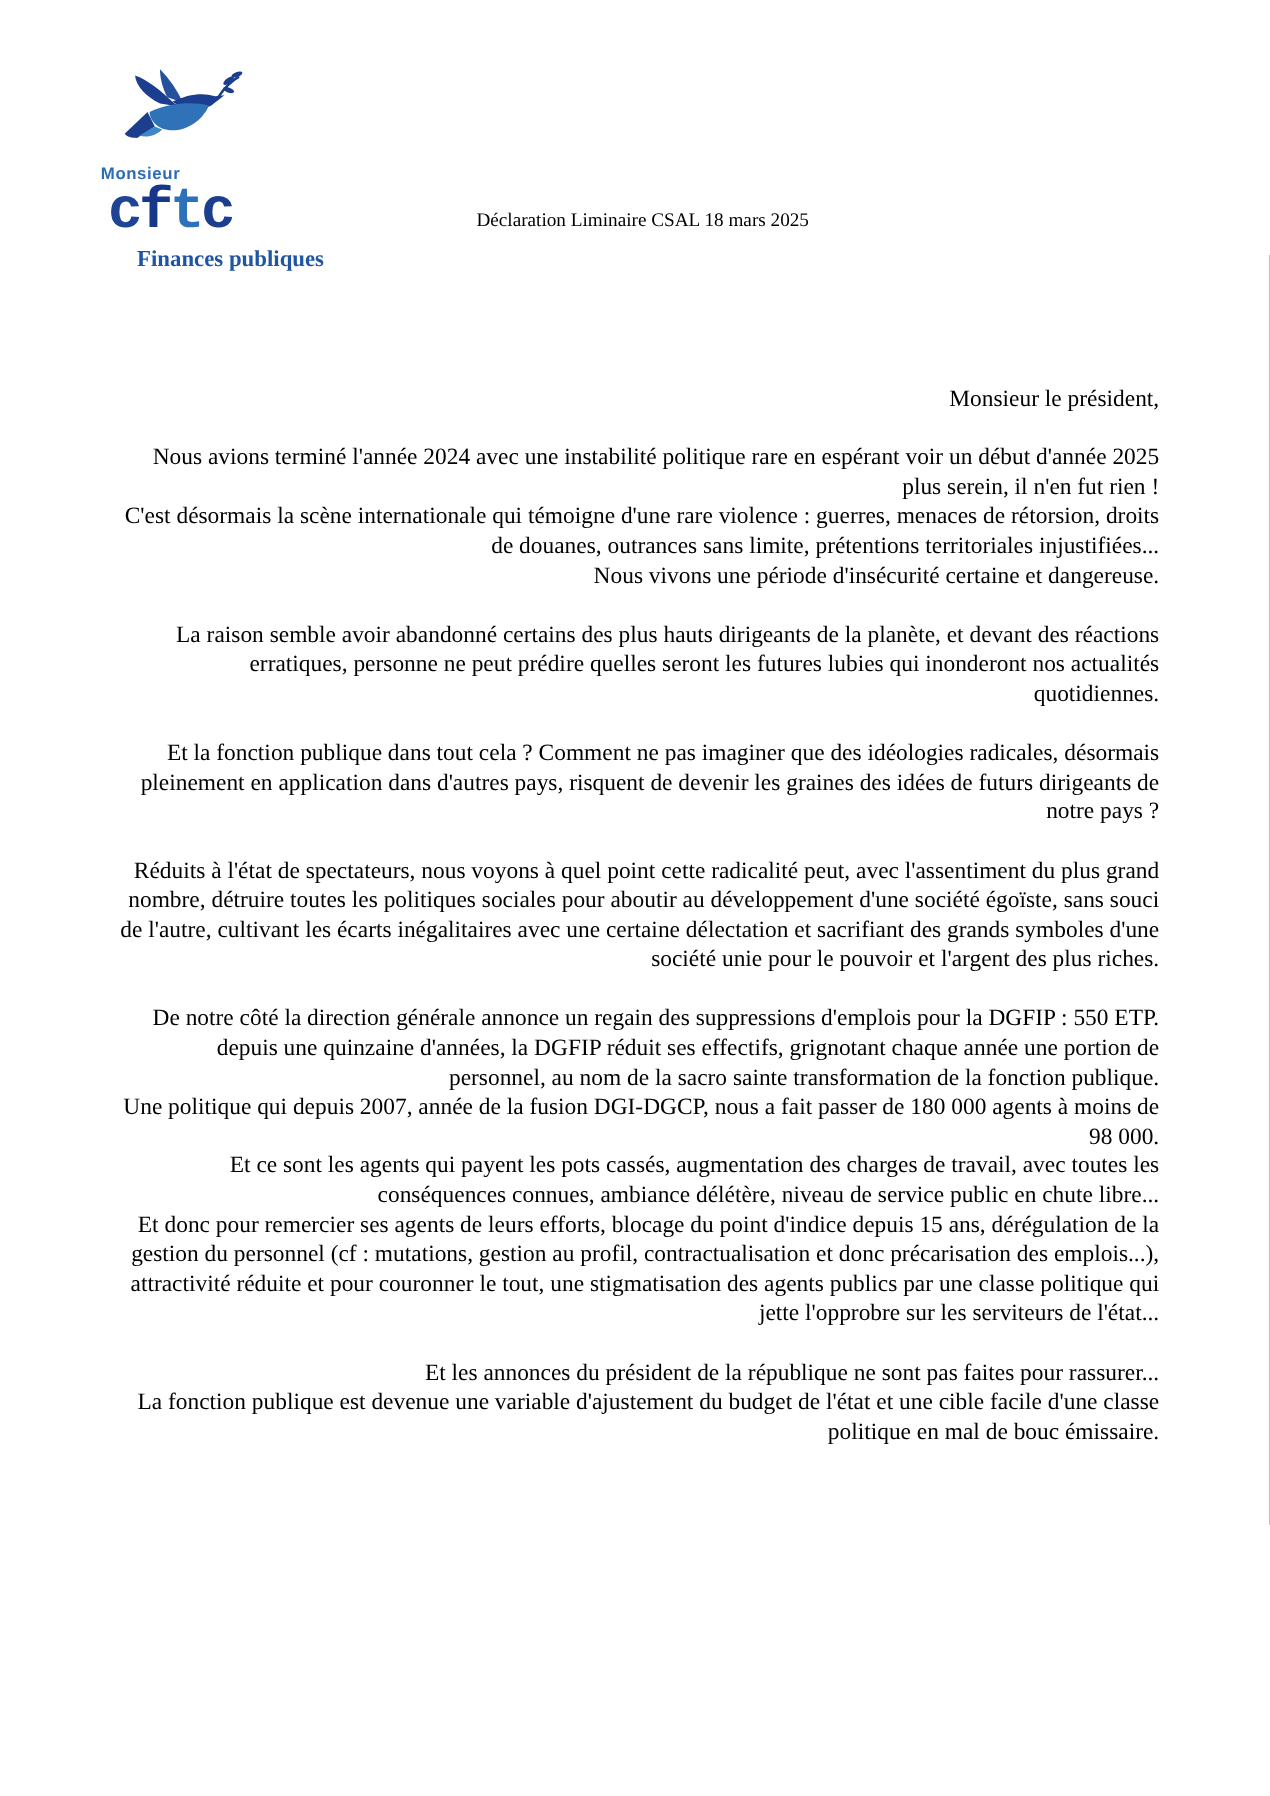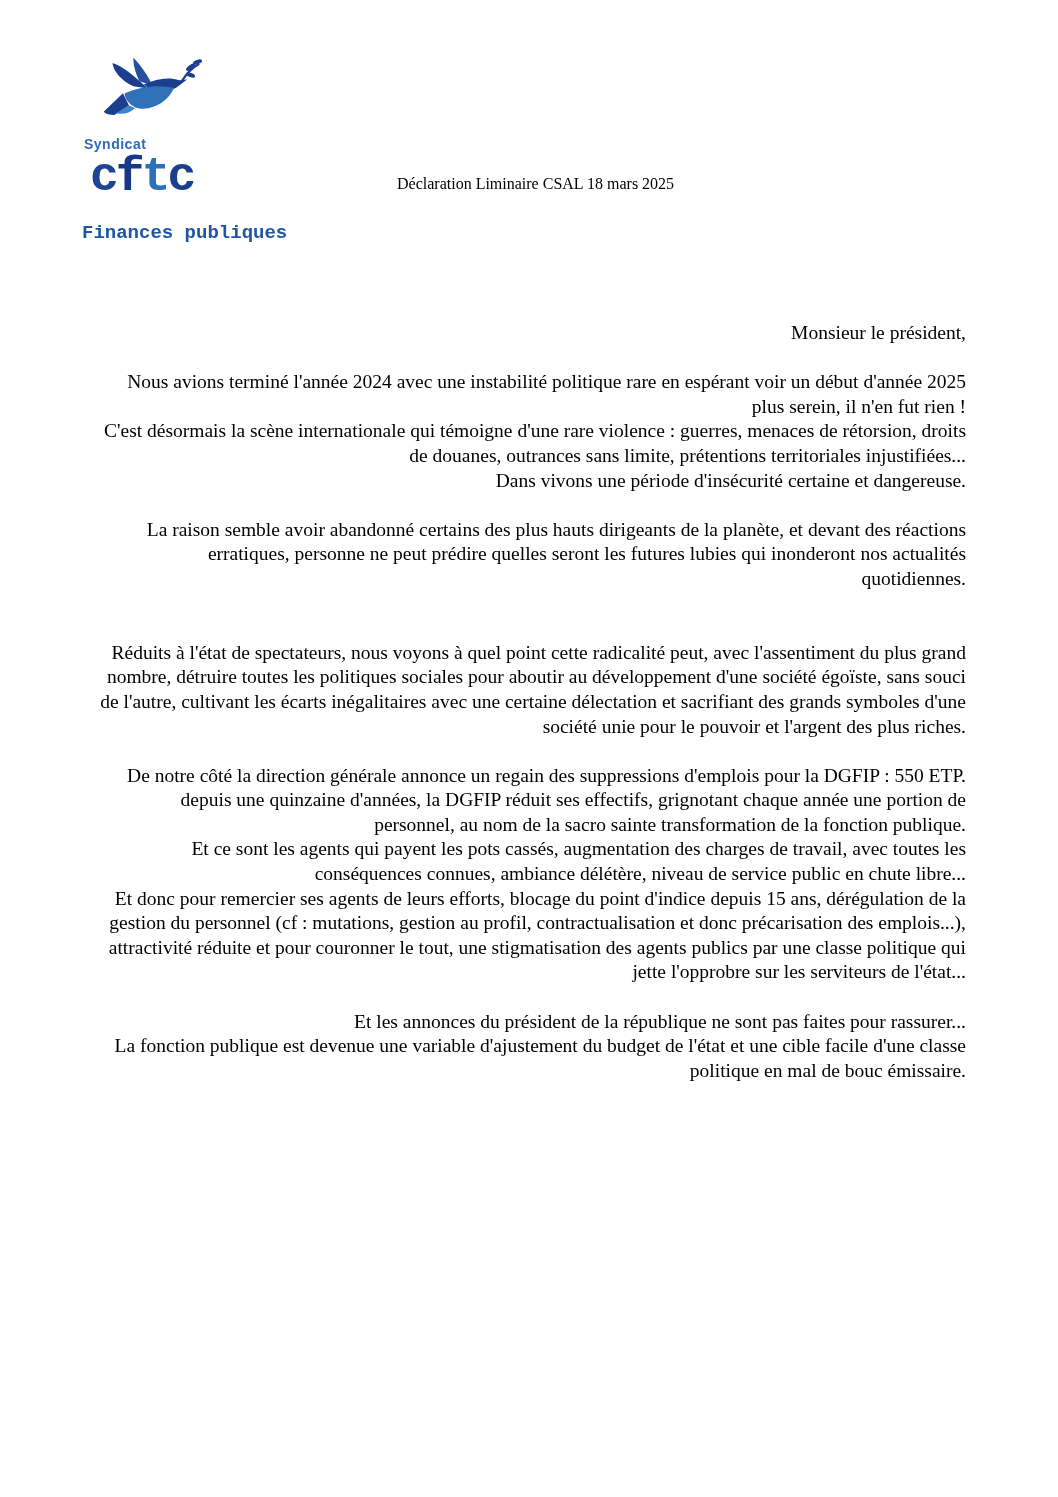--- a/index.html
+++ b/index.html
@@ -38,26 +38,26 @@
     line-height: 58px;
     letter-spacing: -3px;
     margin-top: -4px;
     margin-left: 10px;
   }
   .logo-cftc .l1 { color: #1e4496; }
   .logo-cftc .l2 { color: #16378a; }
   .logo-cftc .l3 { color: #2d71ba; }
   .logo-cftc .l4 { color: #1c3e8e; }
   .logo-finances {
-    font-family: Liberation Mono, monospace;
+    font-family: Liberation Serif, serif;
     font-weight: bold;
     font-size: 19px;
     letter-spacing: 0px;
     color: #1f55a4;
-    margin-top: 16px;
+    margin-top: 0;
     margin-left: 2px;
     white-space: nowrap;
     text-align: right;
   }
   
   .doc-title {
     position: absolute;
     left: 397px;
     top: 175px;
     font-size: 16px;
@@ -92,40 +92,42 @@
       <path fill="#2f72b8" d="M30,43 C49,34 73,33 87,37 C79,55 58,65 42,59 C34,55 30,49 30,43 Z"></path>
 
       <path fill="#1c3e8e" d="M6,64 L28,43 L35,57 L18,68 C13,68 8,67 6,64 Z"></path>
       <path fill="#3c87c8" d="M20,66 L35,57 L42,60 C36,66 28,68 20,66 Z"></path>
 
       <path fill="none" stroke="#1c3e8e" stroke-width="2.5" d="M96,29 C101,21 107,14 116,9"></path>
       <ellipse fill="#1c3e8e" cx="106" cy="13" rx="6" ry="2.6" transform="rotate(-35 106 13)"></ellipse>
       <ellipse fill="#1c3e8e" cx="114" cy="7" rx="5.5" ry="2.4" transform="rotate(-20 114 7)"></ellipse>
       <ellipse fill="#1c3e8e" cx="106" cy="22" rx="5.5" ry="2.4" transform="rotate(20 106 22)"></ellipse>
     </svg>
-    <div class="logo-syndicat">Syndicat</div>
+    <div class="logo-syndicat">Monsieur</div>
     <div class="logo-cftc"><span class="l1">c</span><span class="l2">f</span><span class="l3">t</span><span class="l4">c</span></div>
     <div class="logo-finances">Finances publiques</div>
   </div>
 
   <div class="doc-title">Déclaration Liminaire CSAL 18 mars 2025</div>
 
   <div class="doc-body">
       <p class="para">Monsieur le président,</p>
       <p class="spacer"></p>
       <p class="para">Nous avions terminé l'année 2024 avec une instabilité politique rare en espérant voir un début d'année 2025 plus serein, il n'en fut rien !</p>
       <p class="para">C'est désormais la scène internationale qui témoigne d'une rare violence : guerres, menaces de rétorsion, droits de douanes, outrances sans limite, prétentions territoriales injustifiées...</p>
-      <p class="para">Dans vivons une période d'insécurité certaine et dangereuse.</p>
+      <p class="para">Nous vivons une période d'insécurité certaine et dangereuse.</p>
       <p class="spacer"></p>
       <p class="para">La raison semble avoir abandonné certains des plus hauts dirigeants de la planète, et devant des réactions erratiques, personne ne peut prédire quelles seront les futures lubies qui inonderont nos actualités quotidiennes.</p>
       <p class="spacer"></p>
+      <p class="para">Et la fonction publique dans tout cela ? Comment ne pas imaginer que des idéologies radicales, désormais pleinement en application dans d'autres pays, risquent de devenir les graines des idées de futurs dirigeants de notre pays ?</p>
       <p class="spacer"></p>
       <p class="para">Réduits à l'état de spectateurs, nous voyons à quel point cette radicalité peut, avec l'assentiment du plus grand nombre, détruire toutes les politiques sociales pour aboutir au développement d'une société égoïste, sans souci de l'autre, cultivant les écarts inégalitaires avec une certaine délectation et sacrifiant des grands symboles d'une société unie pour le pouvoir et l'argent des plus riches.</p>
       <p class="spacer"></p>
       <p class="para">De notre côté la direction générale annonce un regain des suppressions d'emplois pour la DGFIP : 550 ETP. depuis une quinzaine d'années, la DGFIP réduit ses effectifs, grignotant chaque année une portion de personnel, au nom de la sacro sainte transformation de la fonction publique.</p>
+      <p class="para">Une politique qui depuis 2007, année de la fusion DGI-DGCP, nous a fait passer de 180 000 agents à moins de 98 000.</p>
       <p class="para">Et ce sont les agents qui payent les pots cassés, augmentation des charges de travail, avec toutes les conséquences connues, ambiance délétère, niveau de service public en chute libre...</p>
       <p class="para">Et donc pour remercier ses agents de leurs efforts, blocage du point d'indice depuis 15 ans, dérégulation de la gestion du personnel (cf : mutations, gestion au profil, contractualisation et donc précarisation des emplois...), attractivité réduite et pour couronner le tout, une stigmatisation des agents publics par une classe politique qui jette l'opprobre sur les serviteurs de l'état...</p>
       <p class="spacer"></p>
       <p class="para">Et les annonces du président de la république ne sont pas faites pour rassurer...</p>
       <p class="para">La fonction publique est devenue une variable d'ajustement du budget de l'état et une cible facile d'une classe politique en mal de bouc émissaire.</p>
       <p class="spacer"></p>
     </div>
 
 </div>
 

